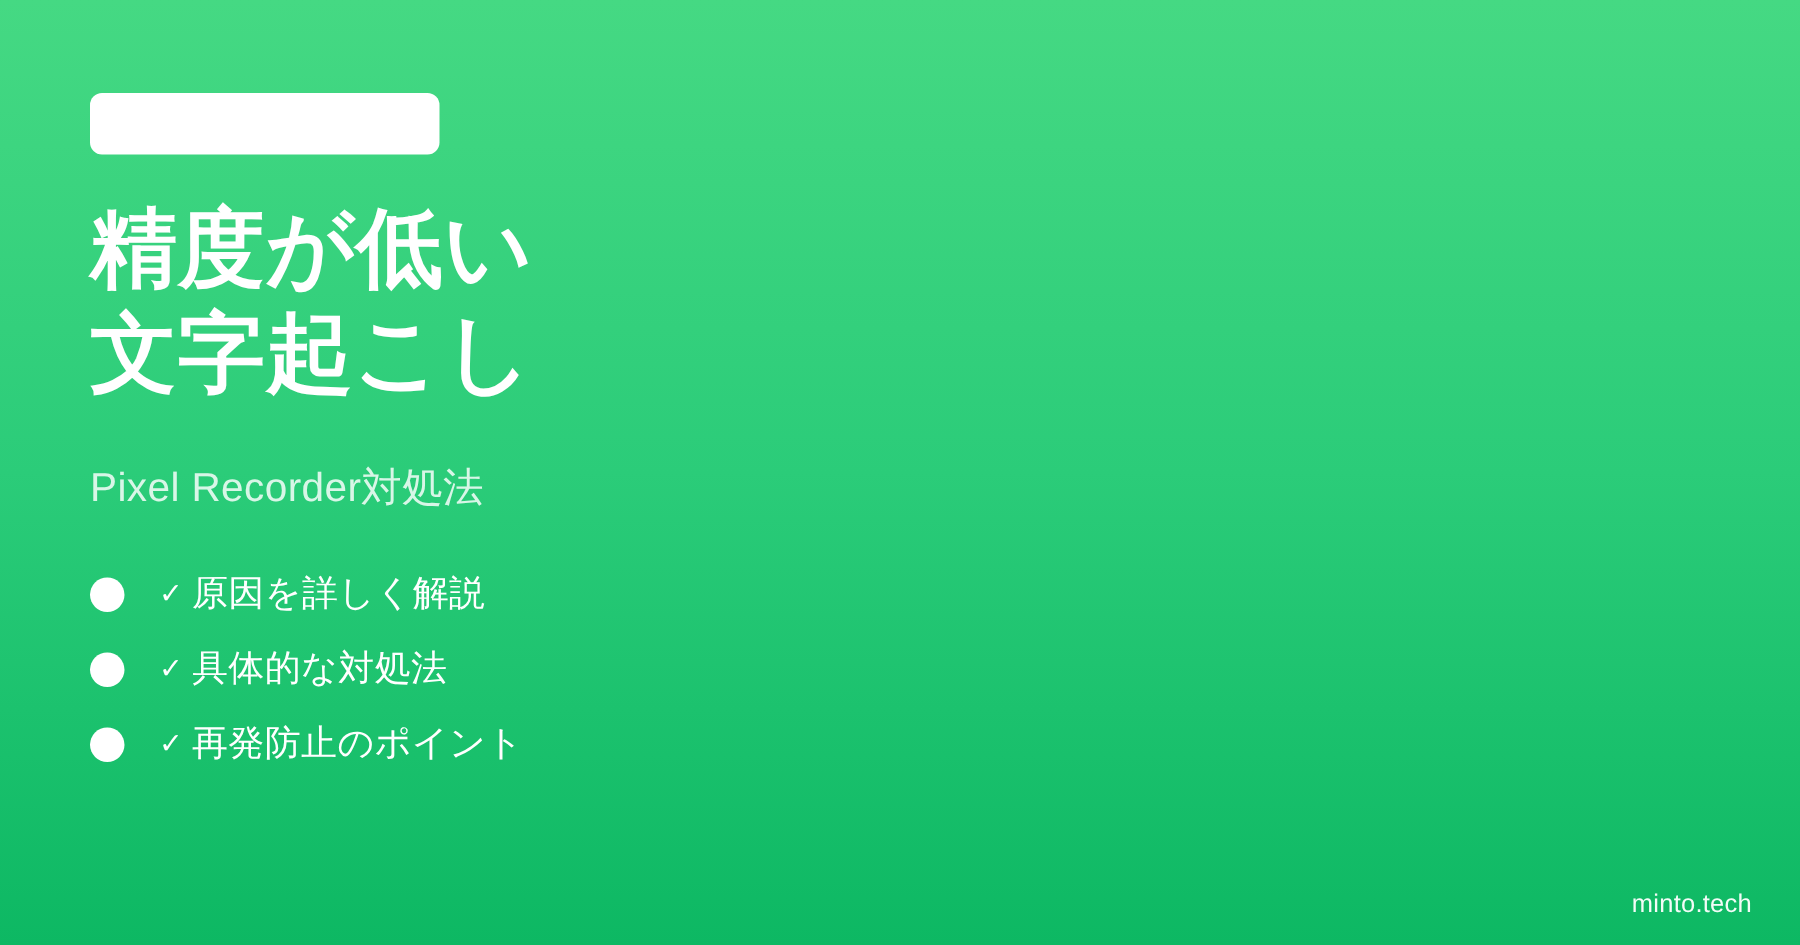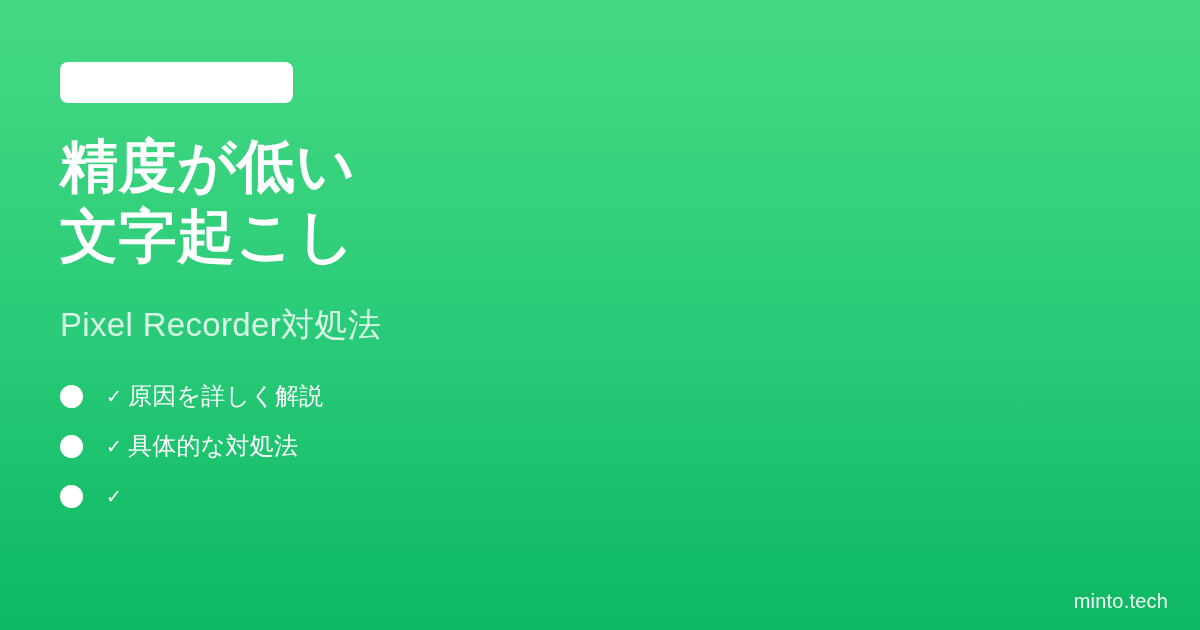--- a/index.html
+++ b/index.html
@@ -64,21 +64,21 @@
   }
 
   
   .subtitle {
     position: absolute;
     left: 60px;
     top: 307px;
     margin: 0;
     padding: 0;
     color: rgba(255, 255, 255, 0.82);
-    font-size: 33px;
+    font-size: 27px;
     font-weight: normal;
     line-height: 36px;
     letter-spacing: 0.01em;
     white-space: nowrap;
     text-align: center;
   }
 
   
   .bullets {
     position: absolute;
@@ -128,21 +128,21 @@
     line-height: 1;
     letter-spacing: 0.01em;
   }
 
   
   .brand {
     position: absolute;
     right: 32px;
     bottom: 17px;
     color: rgba(255, 255, 255, 0.95);
-    font-size: 20px;
+    font-size: 17px;
     font-weight: normal;
     letter-spacing: 0.01em;
     white-space: nowrap;
   }
 </style>
 </head>
 <body>
 
 <div class="card">
 
@@ -162,18 +162,19 @@
       <span class="bullet-label">原因を詳しく解説</span>
     </li>
     <li class="bullet-item">
       <span class="bullet-dot"></span>
       <span class="bullet-check">✓</span>
       <span class="bullet-label">具体的な対処法</span>
     </li>
     <li class="bullet-item">
       <span class="bullet-dot"></span>
       <span class="bullet-check">✓</span>
+      <span class="bullet-label">再発防止のポイント</span>
     </li>
   </ul>
 
   <div class="brand">minto.tech</div>
 
 </div>
 
 </body></html>

